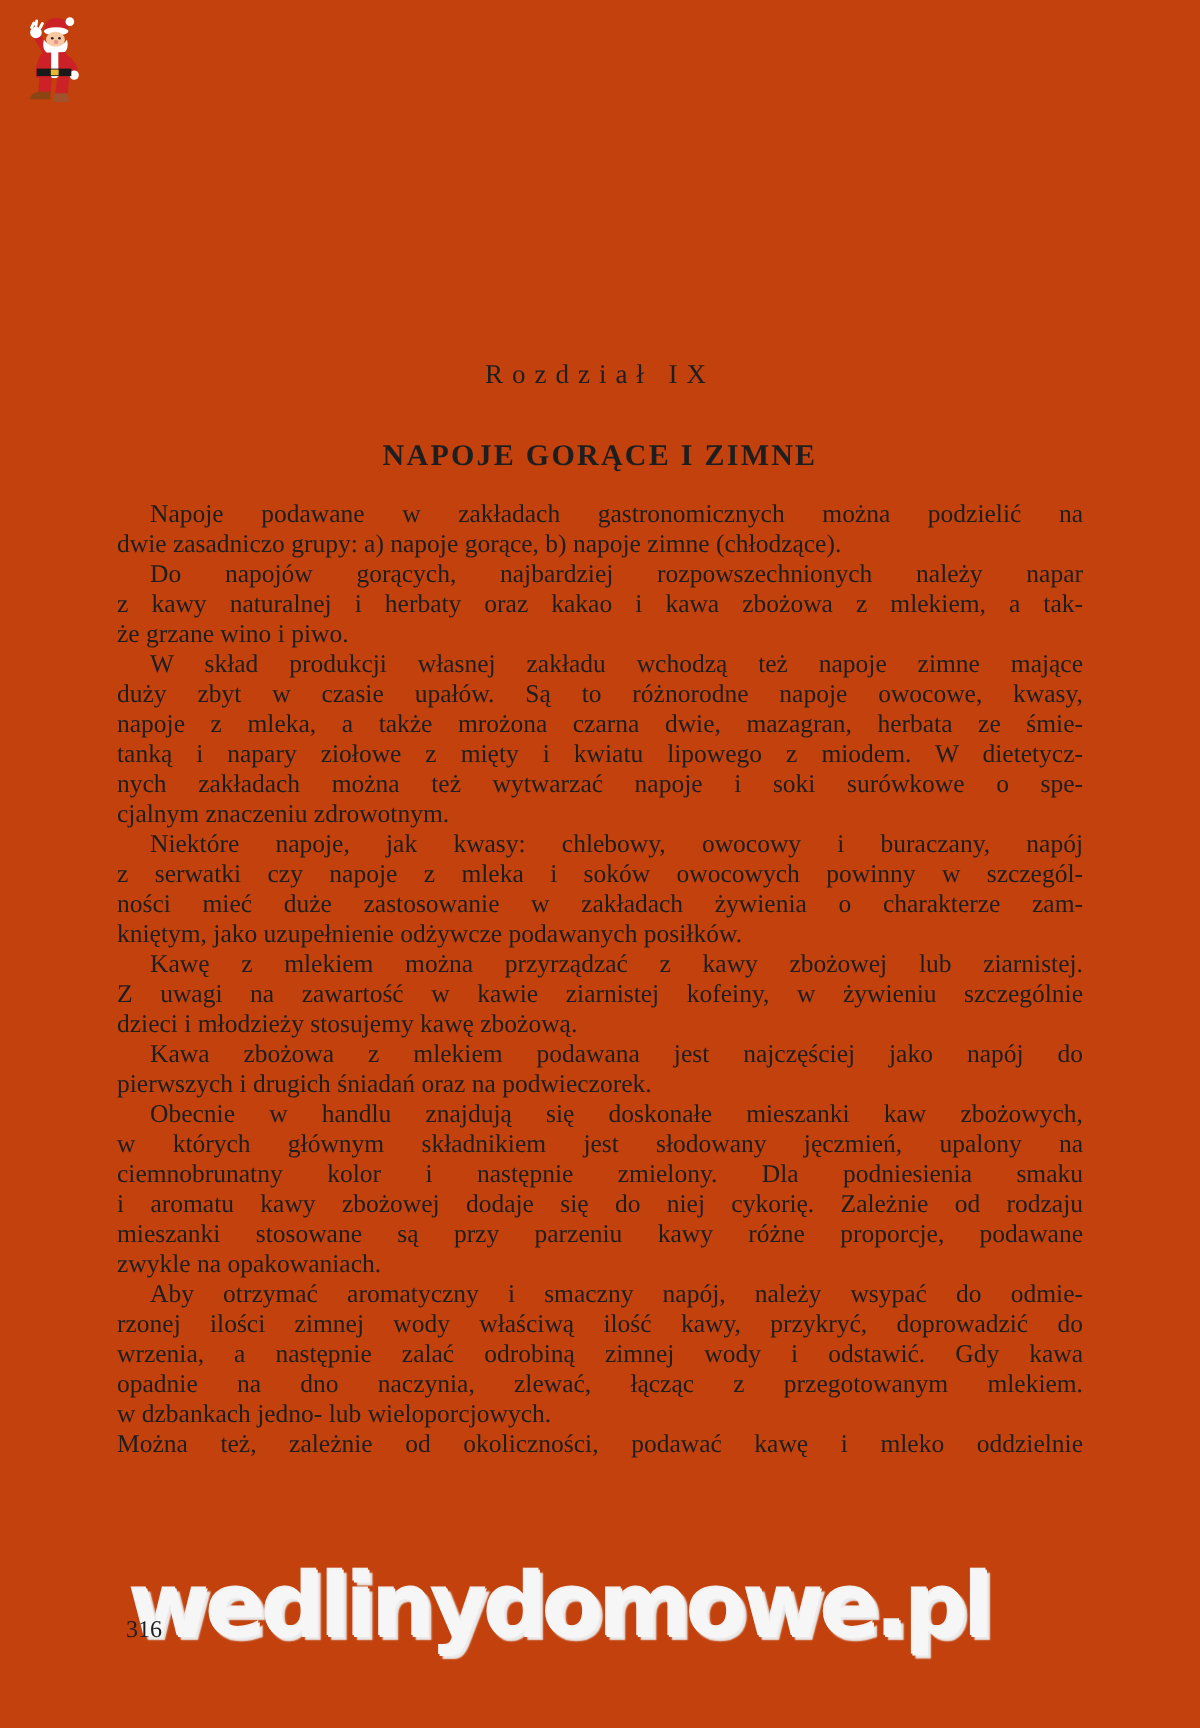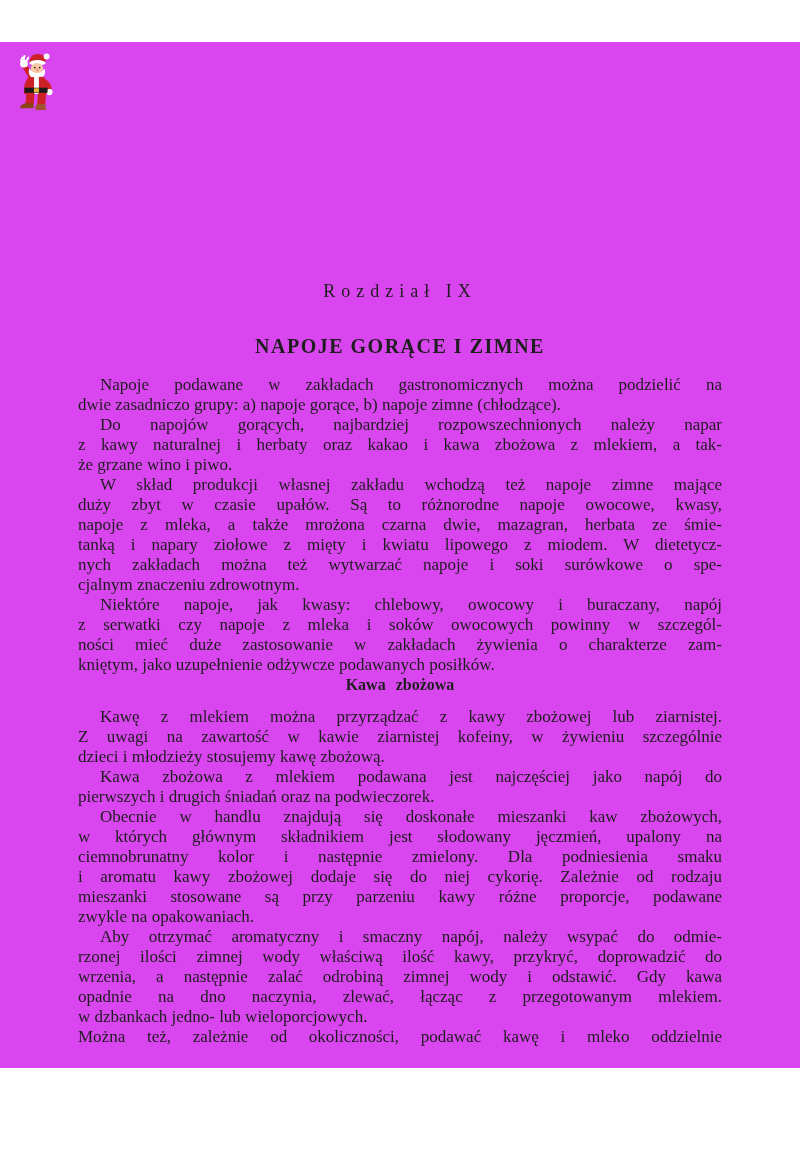--- a/index.html
+++ b/index.html
@@ -1,24 +1,23 @@
 <!DOCTYPE html>
 <html><head>
 <meta charset="utf-8">
 <style>
   html, body { margin: 0; padding: 0; background: #ffffff; }
   .page {
     position: relative;
     width: 800px;
-    height: 1026px;
-    background: #d946ef;
+    height: 1152px;
+    background: #c2410c;
     overflow: hidden;
     font-family: "Liberation Serif", serif;
     color: #1e1e1e;
-    margin-top: 42px;
   }
   .santa {
     position: absolute;
     left: 10px;
     top: 8px;
     width: 52px;
     height: 62px;
     z-index: 2;
   }
   .flow {
@@ -152,21 +151,20 @@
           <div class="line">tanką i napary ziołowe z mięty i kwiatu lipowego z miodem. W dietetycz-</div>
           <div class="line">nych zakładach można też wytwarzać napoje i soki surówkowe o spe-</div>
           <div class="line last">cjalnym znaczeniu zdrowotnym.</div>
         </div>
         <div class="para">
           <div class="line first">Niektóre napoje, jak kwasy: chlebowy, owocowy i buraczany, napój</div>
           <div class="line">z serwatki czy napoje z mleka i soków owocowych powinny w szczegól-</div>
           <div class="line">ności mieć duże zastosowanie w zakładach żywienia o charakterze zam-</div>
           <div class="line last">kniętym, jako uzupełnienie odżywcze podawanych posiłków.</div>
         </div>
-        <div class="sub-heading">Kawa zbożowa</div>
         <div class="para">
           <div class="line first">Kawę z mlekiem można przyrządzać z kawy zbożowej lub ziarnistej.</div>
           <div class="line">Z uwagi na zawartość w kawie ziarnistej kofeiny, w żywieniu szczególnie</div>
           <div class="line last">dzieci i młodzieży stosujemy kawę zbożową.</div>
         </div>
         <div class="para">
           <div class="line first">Kawa zbożowa z mlekiem podawana jest najczęściej jako napój do</div>
           <div class="line last">pierwszych i drugich śniadań oraz na podwieczorek.</div>
         </div>
         <div class="para">

